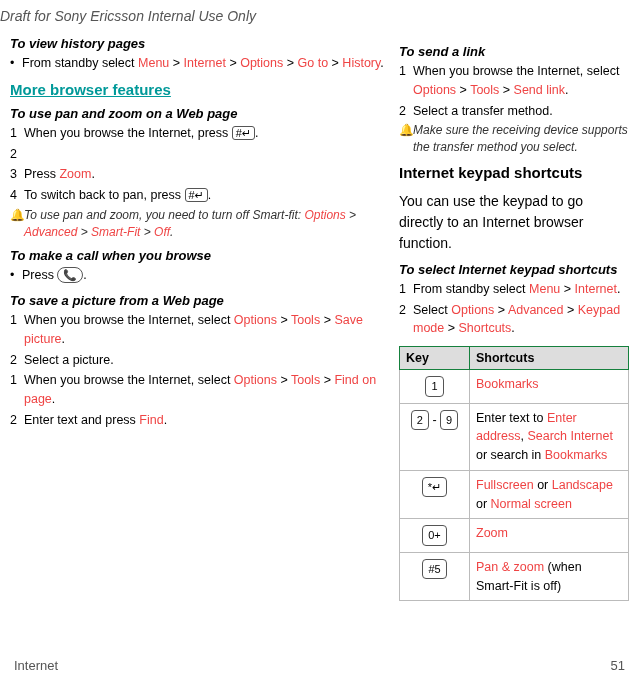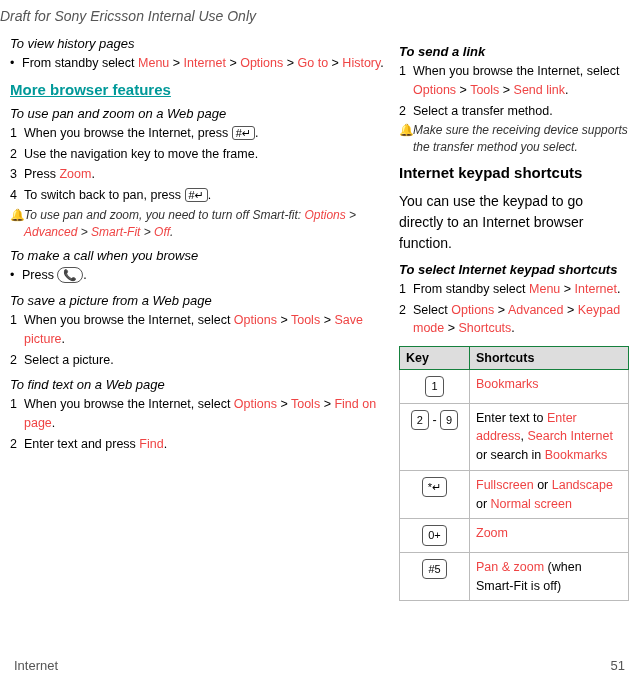--- a/index.html
+++ b/index.html
@@ -29,21 +29,21 @@
     .left-col {
       flex: 1;
       padding-top: 6px;
     }
     .right-col {
       width: 230px;
       padding-top: 6px;
     }
     .section-title {
       font-style: italic;
-      font-weight: normal;
+      font-weight: bold;
       font-size: 13px;
       margin-bottom: 3px;
       margin-top: 8px;
     }
     .section-title.first {
       margin-top: 0;
     }
     .numbered-item {
       display: flex;
       flex-direction: row;
@@ -169,21 +169,20 @@
 
     <div class="more-browser-heading">More browser features</div>
 
     <div class="section-title">To use pan and zoom on a Web page</div>
     <div class="numbered-item">
       <span class="num">1</span>
       <span>When you browse the Internet, press <span style="border:1px solid #555;border-radius:3px;padding:0 3px;font-size:11px;">#↵</span>.</span>
     </div>
     <div class="numbered-item">
       <span class="num">2</span>
-      <span>Use the navigation key to move the frame.</span>
     </div>
     <div class="numbered-item">
       <span class="num">3</span>
       <span>Press <span class="cyan">Zoom</span>.</span>
     </div>
     <div class="numbered-item">
       <span class="num">4</span>
       <span>To switch back to pan, press <span style="border:1px solid #555;border-radius:3px;padding:0 3px;font-size:11px;">#↵</span>.</span>
     </div>
     <div class="note-item">
@@ -200,21 +199,20 @@
     <div class="section-title">To save a picture from a Web page</div>
     <div class="numbered-item">
       <span class="num">1</span>
       <span>When you browse the Internet, select <span class="cyan">Options</span> &gt; <span class="cyan">Tools</span> &gt; <span class="cyan">Save picture</span>.</span>
     </div>
     <div class="numbered-item">
       <span class="num">2</span>
       <span>Select a picture.</span>
     </div>
 
-    <div class="section-title">To find text on a Web page</div>
     <div class="numbered-item">
       <span class="num">1</span>
       <span>When you browse the Internet, select <span class="cyan">Options</span> &gt; <span class="cyan">Tools</span> &gt; <span class="cyan">Find on page</span>.</span>
     </div>
     <div class="numbered-item">
       <span class="num">2</span>
       <span>Enter text and press <span class="cyan">Find</span>.</span>
     </div>
 
   </div>

